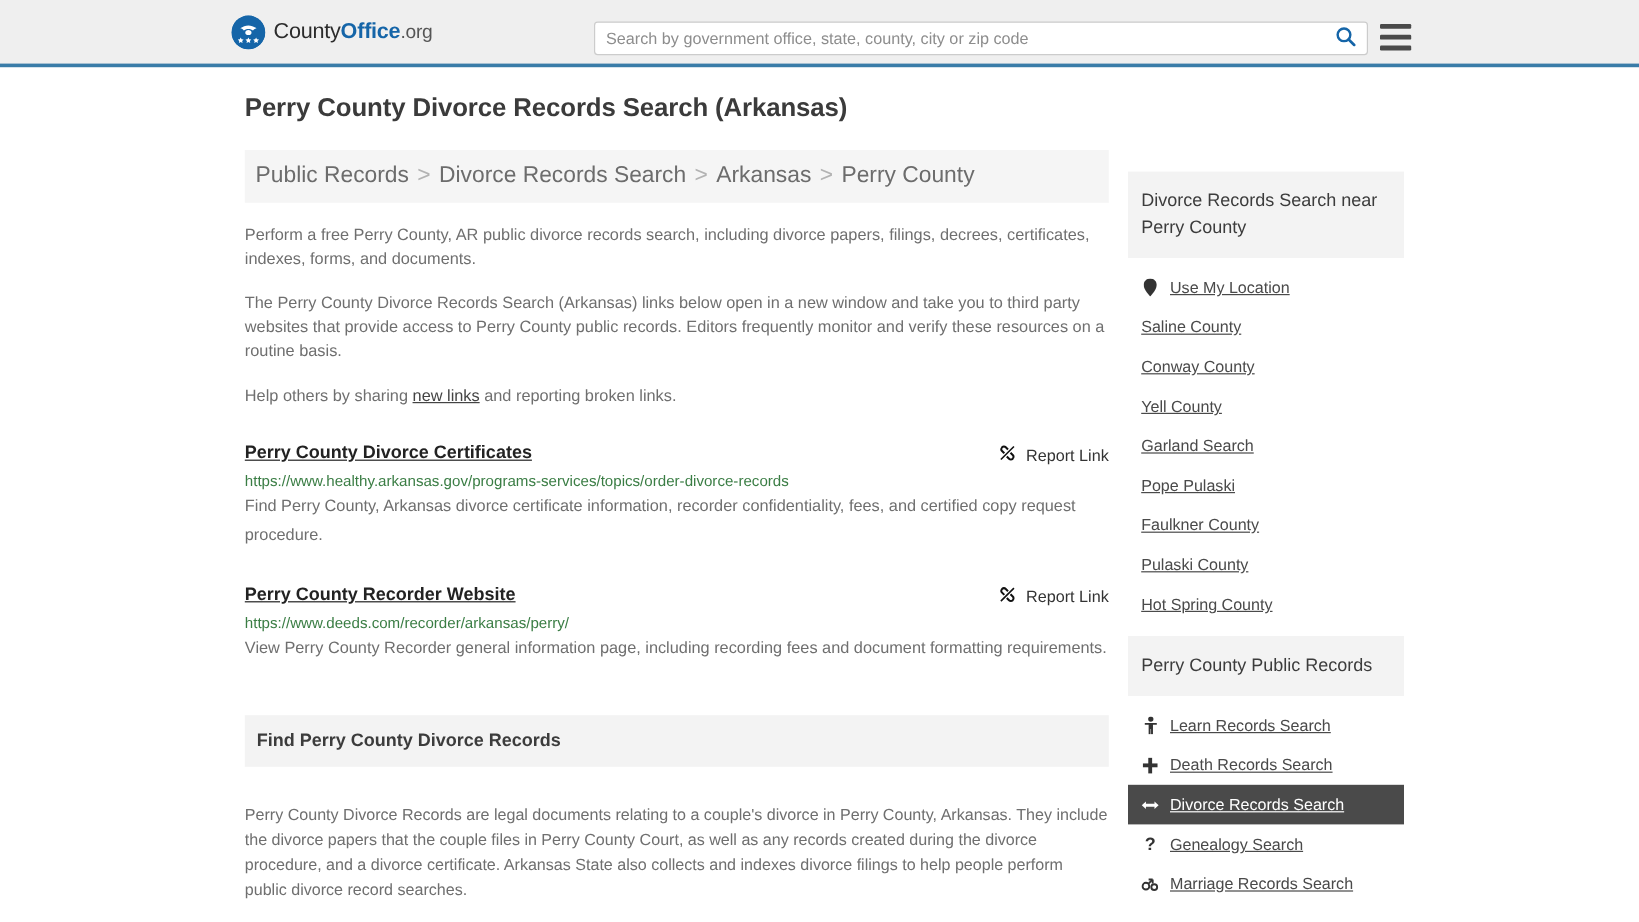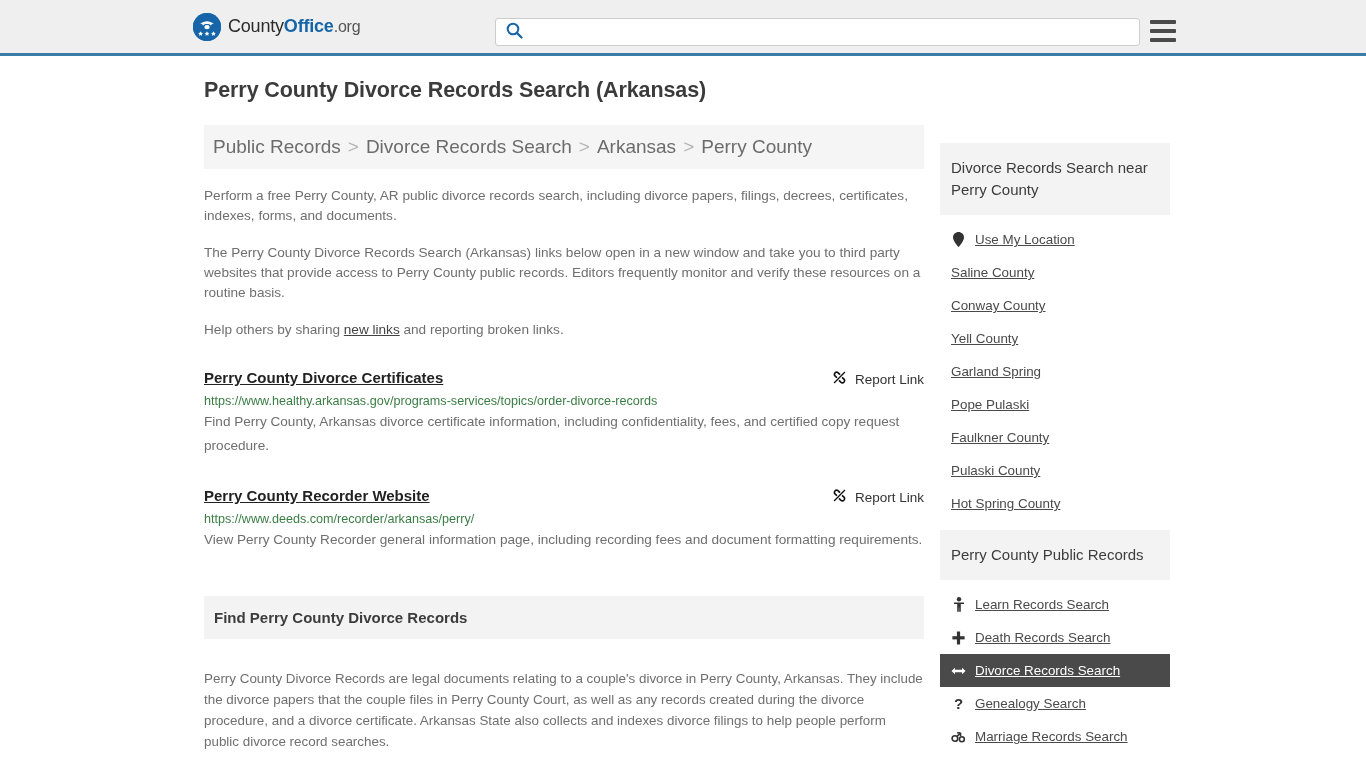--- a/index.html
+++ b/index.html
@@ -241,20 +241,21 @@
         <path d="M14 12.1 c-1.5 0-2.6 .9-2.6 2.1 0 1.1 1 2 2.6 2 1.6 0 2.6-.9 2.6-2 0-1.2-1.1-2.1-2.6-2.1z" fill="#ffffff"></path>
         <path d="M7.6 18.2 l.75 1.55 1.7.2 -1.25 1.15 .33 1.65 -1.53-.83 -1.53.83 .33-1.65 -1.25-1.15 1.7-.2z" fill="#ffffff"></path>
         <path d="M14 18.2 l.75 1.55 1.7.2 -1.25 1.15 .33 1.65 -1.53-.83 -1.53.83 .33-1.65 -1.25-1.15 1.7-.2z" fill="#ffffff"></path>
         <path d="M20.4 18.2 l.75 1.55 1.7.2 -1.25 1.15 .33 1.65 -1.53-.83 -1.53.83 .33-1.65 -1.25-1.15 1.7-.2z" fill="#ffffff"></path>
       </svg>
     </span>
     <span class="brand-text"><span class="a">County</span><span class="b">Office</span><span class="tld">.org</span></span>
   </a>
 
   <div class="search-wrap">
+    <input class="search-input" type="text" placeholder="Search by government office, state, county, city or zip code" style="">
     <button class="search-btn">
       <span>
         <svg width="17" height="17" viewBox="0 0 17 17" aria-hidden="true">
           <circle cx="7" cy="7" r="5.3" fill="none" stroke="#1565a8" stroke-width="2"></circle>
           <line x1="10.9" y1="10.9" x2="15.5" y2="15.5" stroke="#1565a8" stroke-width="2.2" stroke-linecap="round"></line>
         </svg>
       </span>
     </button>
   </div>
 
@@ -294,21 +295,21 @@
               <svg width="15" height="15" viewBox="0 0 16 16" aria-hidden="true">
                 <path d="M2.6 2.6 c-1.3 1.3 -1.3 3.1 0 4.3 l2 2 1.3-1.3 -2-2 c-.6-.6 -.6-1.4 0-2 .6-.6 1.4-.6 2 0 l2 2 1.3-1.3 -2-2 c-1.3-1.3 -3.3-1.3 -4.6 0z" fill="#111" transform="rotate(0 8 8)"></path>
                 <path d="M13.4 13.4 c1.3-1.3 1.3-3.1 0-4.3 l-2-2 -1.3 1.3 2 2 c.6.6 .6 1.4 0 2 -.6.6 -1.4.6 -2 0 l-2-2 -1.3 1.3 2 2 c1.3 1.3 3.3 1.3 4.6 0z" fill="#111"></path>
                 <line x1="2.2" y1="13.8" x2="13.8" y2="2.2" stroke="#111" stroke-width="1.4"></line>
               </svg>
             </span>
             <span>Report Link</span>
           </span>
         </div>
         <div class="result-url">https://www.healthy.arkansas.gov/programs-services/topics/order-divorce-records</div>
-        <div class="result-desc">Find Perry County, Arkansas divorce certificate information, including confidentiality, fees, and certified copy request procedure.</div>
+        <div class="result-desc">Find Perry County, Arkansas divorce certificate information, recorder confidentiality, fees, and certified copy request procedure.</div>
       </div>
 
       <div class="result">
         <div class="result-head">
           <a class="result-title" href="#">Perry County Recorder Website</a>
           <span class="report-link">
             <span>
               <svg width="15" height="15" viewBox="0 0 16 16" aria-hidden="true">
                 <path d="M2.6 2.6 c-1.3 1.3 -1.3 3.1 0 4.3 l2 2 1.3-1.3 -2-2 c-.6-.6 -.6-1.4 0-2 .6-.6 1.4-.6 2 0 l2 2 1.3-1.3 -2-2 c-1.3-1.3 -3.3-1.3 -4.6 0z" fill="#111"></path>
                 <path d="M13.4 13.4 c1.3-1.3 1.3-3.1 0-4.3 l-2-2 -1.3 1.3 2 2 c.6.6 .6 1.4 0 2 -.6.6 -1.4.6 -2 0 l-2-2 -1.3 1.3 2 2 c1.3 1.3 3.3 1.3 4.6 0z" fill="#111"></path>
@@ -348,21 +349,21 @@
           <div class="side-item">
             <a href="#">Saline County</a>
           </div>
           <div class="side-item">
             <a href="#">Conway County</a>
           </div>
           <div class="side-item">
             <a href="#">Yell County</a>
           </div>
           <div class="side-item">
-            <a href="#">Garland Spring</a>
+            <a href="#">Garland Search</a>
           </div>
           <div class="side-item">
             <a href="#">Pope Pulaski</a>
           </div>
           <div class="side-item">
             <a href="#">Faulkner County</a>
           </div>
           <div class="side-item">
             <a href="#">Pulaski County</a>
           </div>

